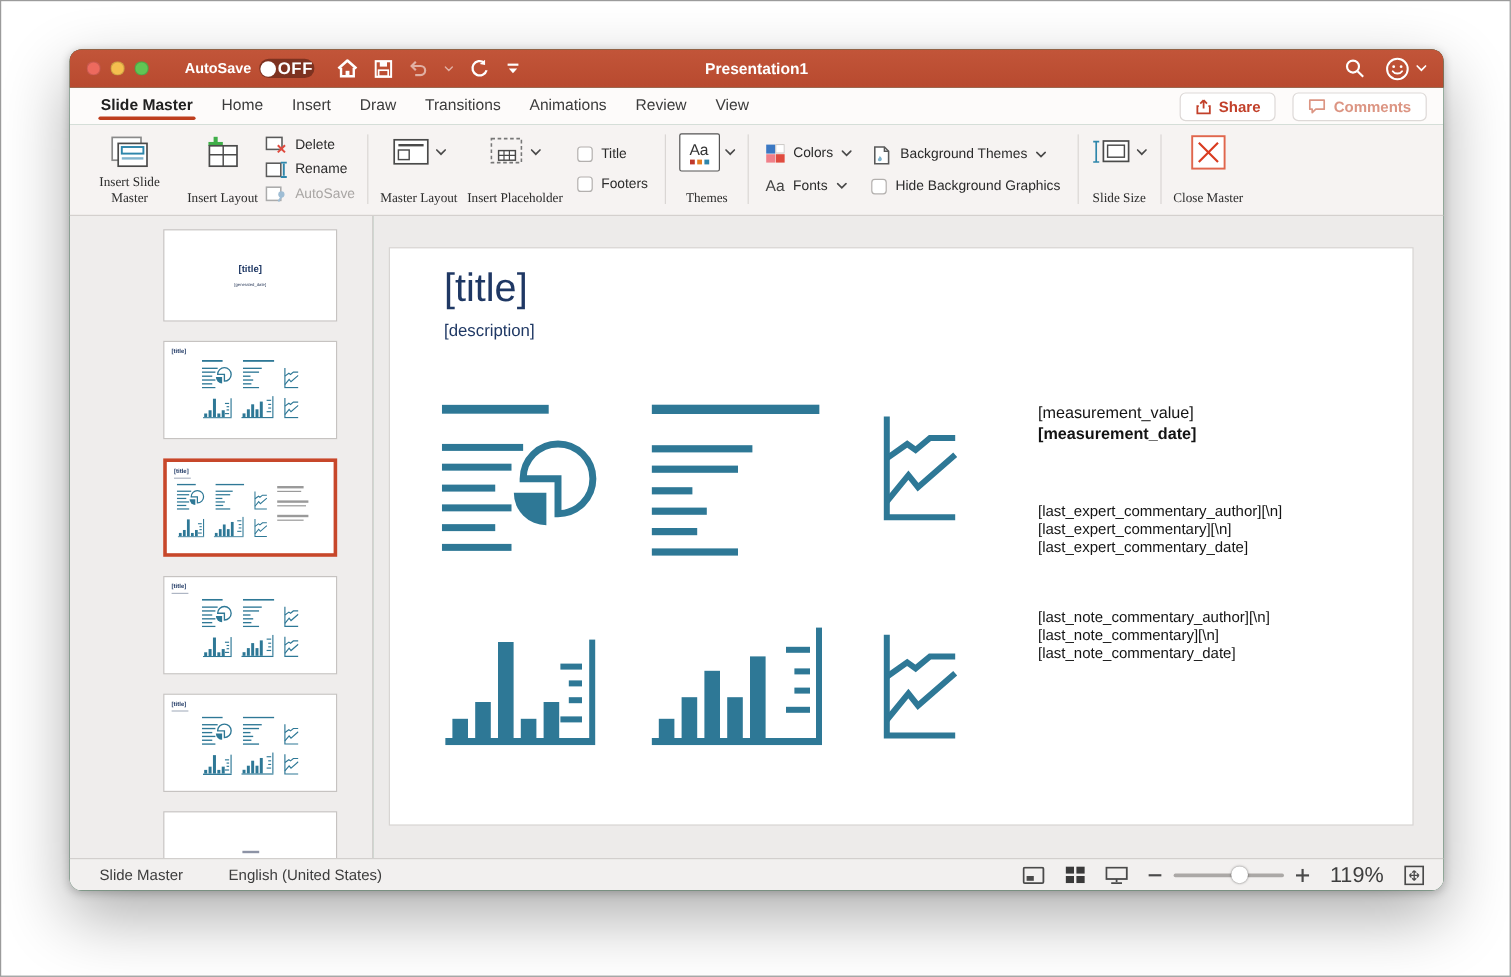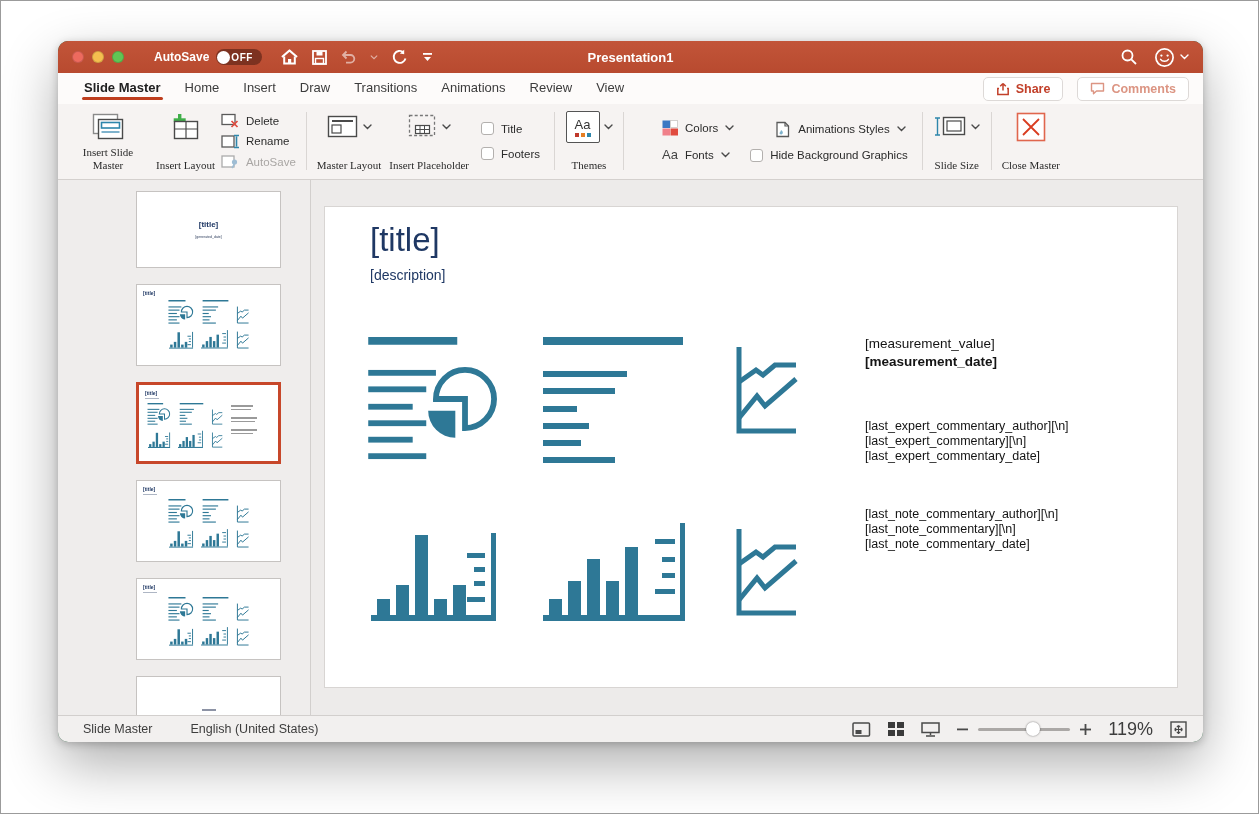--- a/index.html
+++ b/index.html
@@ -16,21 +16,21 @@
               display:flex; align-items:center; padding:0 14px; position:relative; }
   .traffic { display:flex; gap:8px; }
   .tl { width:12px; height:12px; border-radius:50%; display:inline-block; }
   .tl.red{ background:#ED6A5E; border:.5px solid rgba(0,0,0,.15);}
   .tl.yellow{ background:#F5BF4F; border:.5px solid rgba(0,0,0,.15);}
   .tl.green{ background:#61C554; border:.5px solid rgba(0,0,0,.15);}
   .autosave { display:flex; align-items:center; gap:7px; margin-left:30px; }
   .as-label { color:#fff; font-size:12px; font-weight:700; }
   .as-toggle { width:46px; height:16px; border-radius:9px; background:#7D3220; display:flex; align-items:center; padding:1px; cursor:pointer; }
   .as-knob { width:13px; height:13px; background:#fff; border-radius:50%; }
-  .as-off { color:#fff; font-size:10px; font-weight:700; letter-spacing:.5px; margin-left:1px; }
+  .as-off { color:#fff; font-size:14px; font-weight:700; letter-spacing:.5px; margin-left:1px; }
   .qat { display:flex; align-items:center; gap:13px; margin-left:18px; }
   .qat svg { display:block; }
   .tb-title { position:absolute; left:50%; transform:translateX(-50%); color:#fff; font-size:13px; font-weight:600; white-space:nowrap; }
   .tb-right { margin-left:auto; display:flex; align-items:center; gap:16px; }
 
   
   .tabrow { height:31px; flex:0 0 31px; background:#FDFBFA; display:flex; align-items:center; padding:0 14px; }
   .tab { font-size:13px; color:#3c3c3c; padding:6px 12px 8px; position:relative; cursor:pointer; white-space:nowrap; }
   .tab.active { font-weight:700; color:#212121; }
   .tab.active::after { content:""; position:absolute; left:10px; right:10px; bottom:3px; height:3px; border-radius:2px; background:#BE3E1E; }
@@ -48,21 +48,21 @@
             padding:5px 4px 3px; min-width:56px; cursor:pointer; }
   .bigbtn .ic { height:30px; display:flex; align-items:center; justify-content:center; gap:4px; }
   .bigbtn .lbl { font-size:11px; color:#2b2b2b; text-align:center; line-height:1.18; max-width:80px;font-family:Liberation Serif, serif; }
   .stack { display:flex; flex-direction:column; justify-content:space-between; padding:6px 4px 6px 2px;text-align:right; }
   .srow { display:flex; align-items:center; gap:6px; font-size:11.5px; color:#2b2b2b; cursor:pointer; }
   .srow.disabled { color:#A9A6A4; cursor:default; }
   .chkcol { display:flex; flex-direction:column; justify-content:center; gap:12px; padding:0 8px; }
   .chk { display:flex; align-items:center; gap:7px; font-size:11.5px; color:#2b2b2b; cursor:pointer; }
   .box { width:13px; height:13px; border:1px solid #B3B0AE; border-radius:3px; background:#fff; flex:0 0 13px; }
   .twocol { display:flex; flex-direction:column; justify-content:center; gap:11px; padding:0 8px; }
-  .drow { display:flex; align-items:center; gap:7px; font-size:11.5px; color:#2b2b2b; cursor:pointer;margin-left:24px; }
+  .drow { display:flex; align-items:center; gap:7px; font-size:11.5px; color:#2b2b2b; cursor:pointer; }
   .aafont { font-size:13px; color:#444; font-weight:400; }
   .themesbox { width:34px; height:32px; border:1px solid #545454; background:#fff; border-radius:2px;
                display:flex; flex-direction:column; align-items:center; justify-content:center; }
   .themesbox .aat { font-size:13px; color:#333; line-height:1; }
   .dots { display:flex; gap:2px; margin-top:2px; }
   .dots i { width:4px; height:4px; display:block; }
 
   
   .content { flex:1; display:flex; min-height:0; }
   .sidebar { width:253px; flex:0 0 253px; border-right:1px solid #D2CFCD; background:#EFEDEC;
@@ -415,21 +415,21 @@
       </span>
     </div>
 
     <div class="twocol">
       <span class="drow">
         <svg width="17" height="17" viewBox="0 0 17 17">
             <path d="M3,1.5 H11 L14.5,5 V15.5 H3 Z" fill="#fff" stroke="#5a5a5a" stroke-width="1.3"></path>
             <path d="M11,1.5 V5 H14.5" fill="none" stroke="#5a5a5a" stroke-width="1.2"></path>
             <path d="M5.5,12.5 C5.5,10.8 7,10.5 7,9 C8.5,10 9.5,11.5 8.5,12.8 C7.8,13.7 6.2,13.6 5.5,12.5 Z" fill="#7FB3CD"></path>
           </svg>
-        <span>Animations Styles</span>
+        <span>Background Themes</span>
         <svg class="chev" width="9" height="6" viewBox="0 0 9 6">
             <use href="#i-chev" style="color:#4a4a4a"></use>
           </svg>
       </span>
       <span class="chk">
         <span class="box"></span>
         <span>Hide Background Graphics</span>
       </span>
     </div>
 

